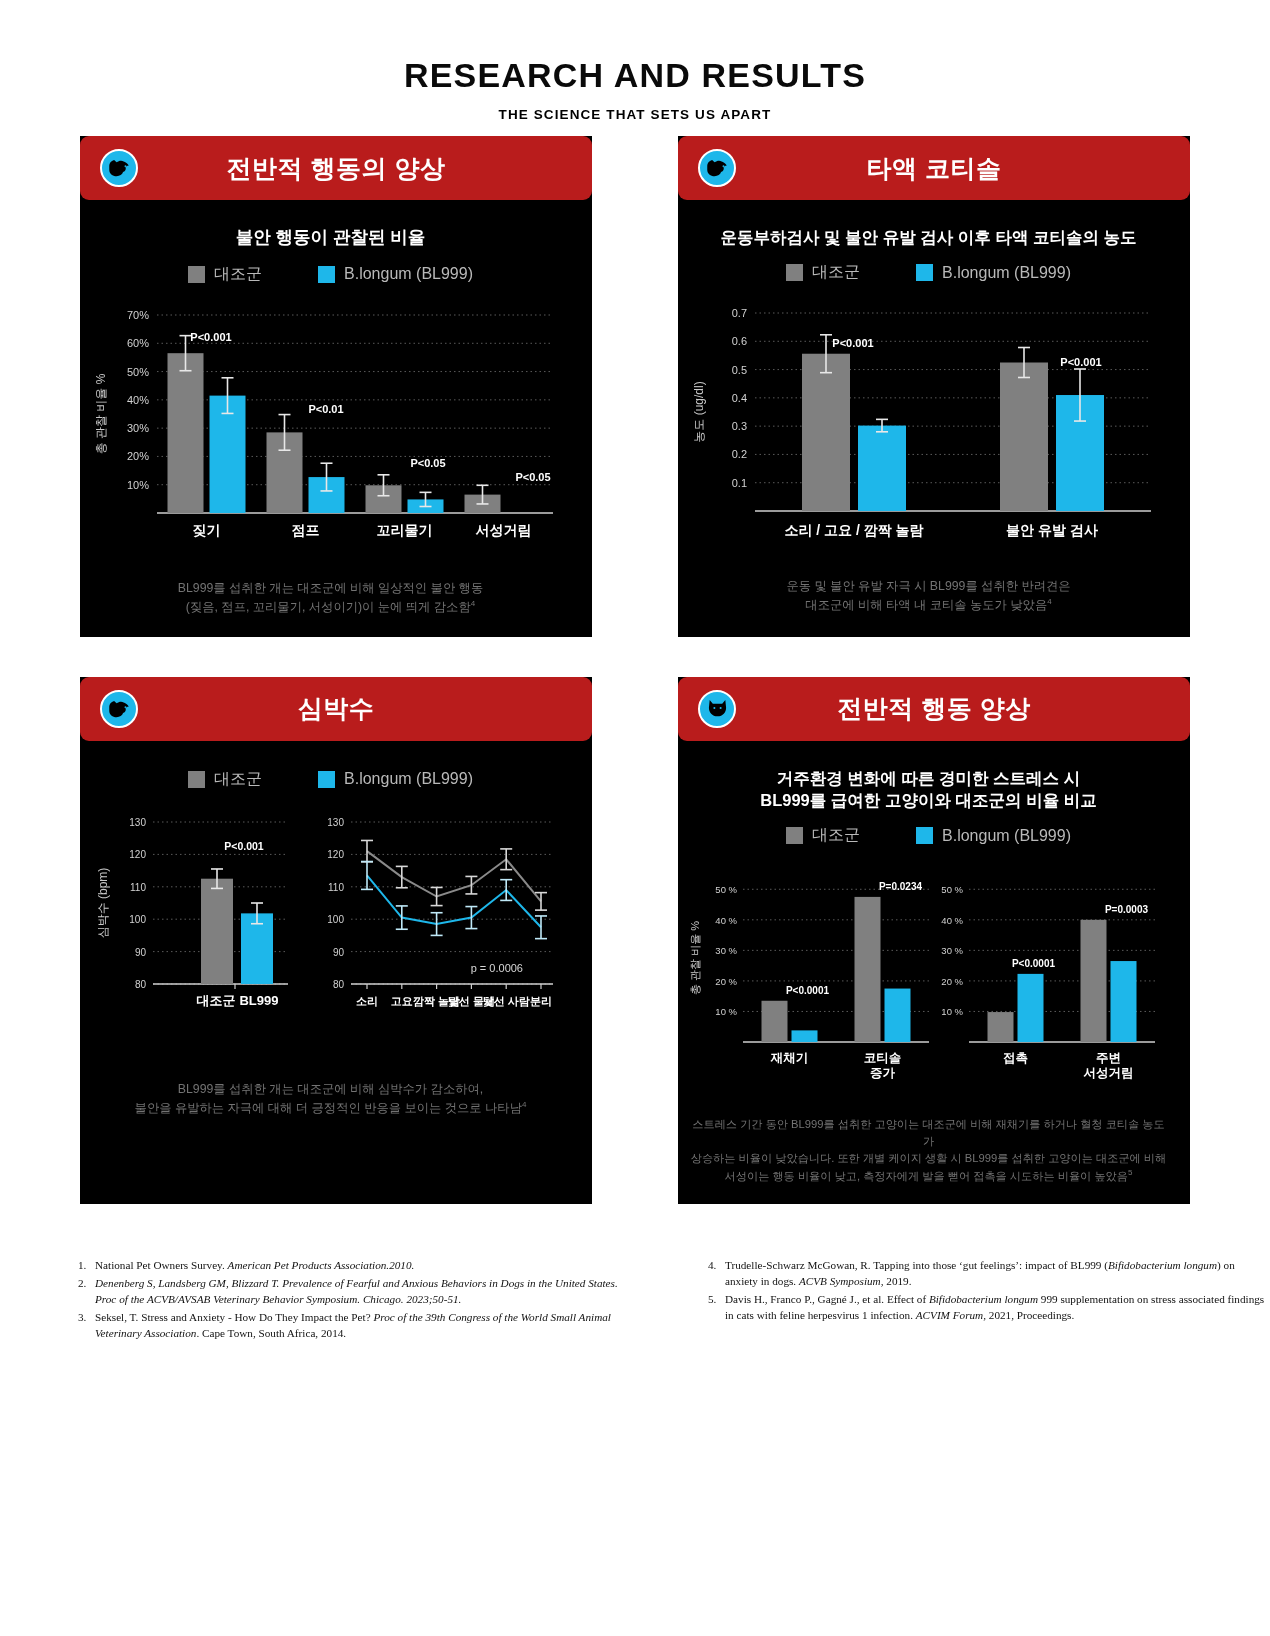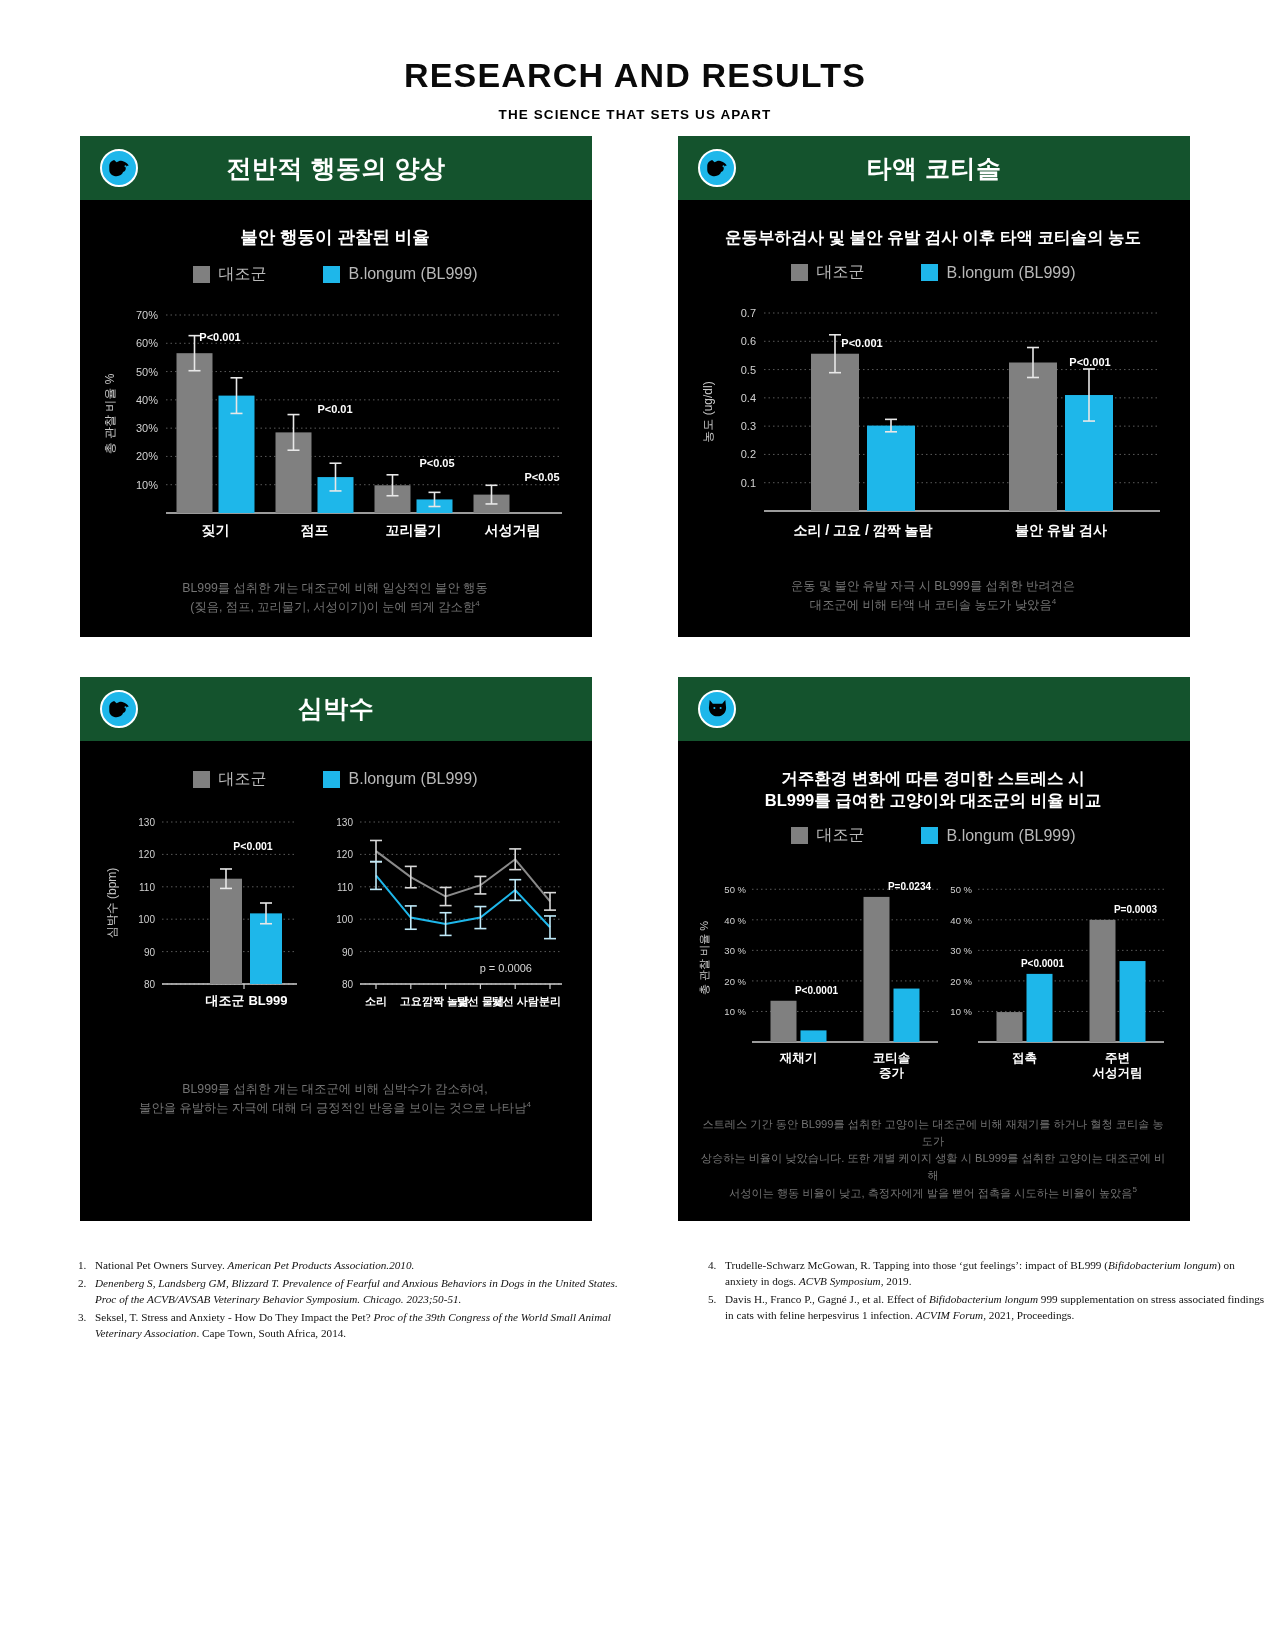--- a/index.html
+++ b/index.html
@@ -26,37 +26,37 @@
   
   .grid {
     position: absolute; left: 80px; top: 136px;
     width: 1110px;
     display: grid; grid-template-columns: 512px 512px;
     column-gap: 86px; row-gap: 40px;
   }
   .panel { background: #000; width: 512px; }
 
   .panel-head {
-    background: #14532d; height: 64px; display: flex; align-items: center;
-    position: relative; padding: 0 12px;
+    background: #b91c1c; height: 64px; display: flex; align-items: center;
+    position: relative; padding: 0 12px; border-radius: 9px;
   }
   .pet-badge {
     width: 38px; height: 38px; border-radius: 50%;
     border: 2.5px solid #ffffff; display: flex; align-items: center;
     justify-content: center; flex: 0 0 auto; margin-left: 8px;
     background: #1eb7ea;
   }
   .pet-badge svg { display: block; }
   .panel-head-title {
     position: absolute; left: 0; right: 0; text-align: center;
     font-size: 25px; font-weight: 800; color: #ffffff; letter-spacing: 0.5px;
     pointer-events: none;
   }
 
-  .panel-body { padding: 18px 14px 20px 12px; background: #000; }
+  .panel-body { padding: 18px 14px 20px 3px; background: #000; }
   .chart-title {
     text-align: center; color: #fff; font-size: 17.5px; font-weight: 700;
     line-height: 1.35; margin: 8px 0 14px 0;
   }
   .chart-title.two { font-size: 16.5px; }
 
   .legend { display: flex; justify-content: center; gap: 56px; margin: 10px 0 16px 0; }
   .legend-item { display: flex; align-items: center; gap: 9px; }
   .legend-swatch { width: 17px; height: 17px; display: block; }
   .legend-label { color: #b9b9b9; font-size: 16px; }
@@ -369,20 +369,21 @@
       </div>
     </div>
 
     <div class="panel">
       <div class="panel-head">
         <div class="pet-badge">
           <svg width="25" height="25" viewBox="0 0 32 32">
               <path fill="#000" d="M6 5l4 5h12l4-5 1 10c0 6-4 11-11 11S5 21 5 15L6 5z M12 14a1.3 1.3 0 1 0 0 2.6 1.3 1.3 0 0 0 0-2.6z M20 14a1.3 1.3 0 1 0 0 2.6 1.3 1.3 0 0 0 0-2.6z"></path>
             </svg>
         </div>
+        <div class="panel-head-title">전반적 행동 양상</div>
       </div>
       <div class="panel-body">
         <div class="chart-title two">
           <span>거주환경 변화에 따른 경미한 스트레스 시</span><br>
           <span>BL999를 급여한 고양이와 대조군의 비율 비교</span>
         </div>
         <div class="legend" style="margin:8px 0 10px 0">
           <div class="legend-item">
             <span class="legend-swatch" style="background:#808080"></span>
             <span class="legend-label">대조군</span>

